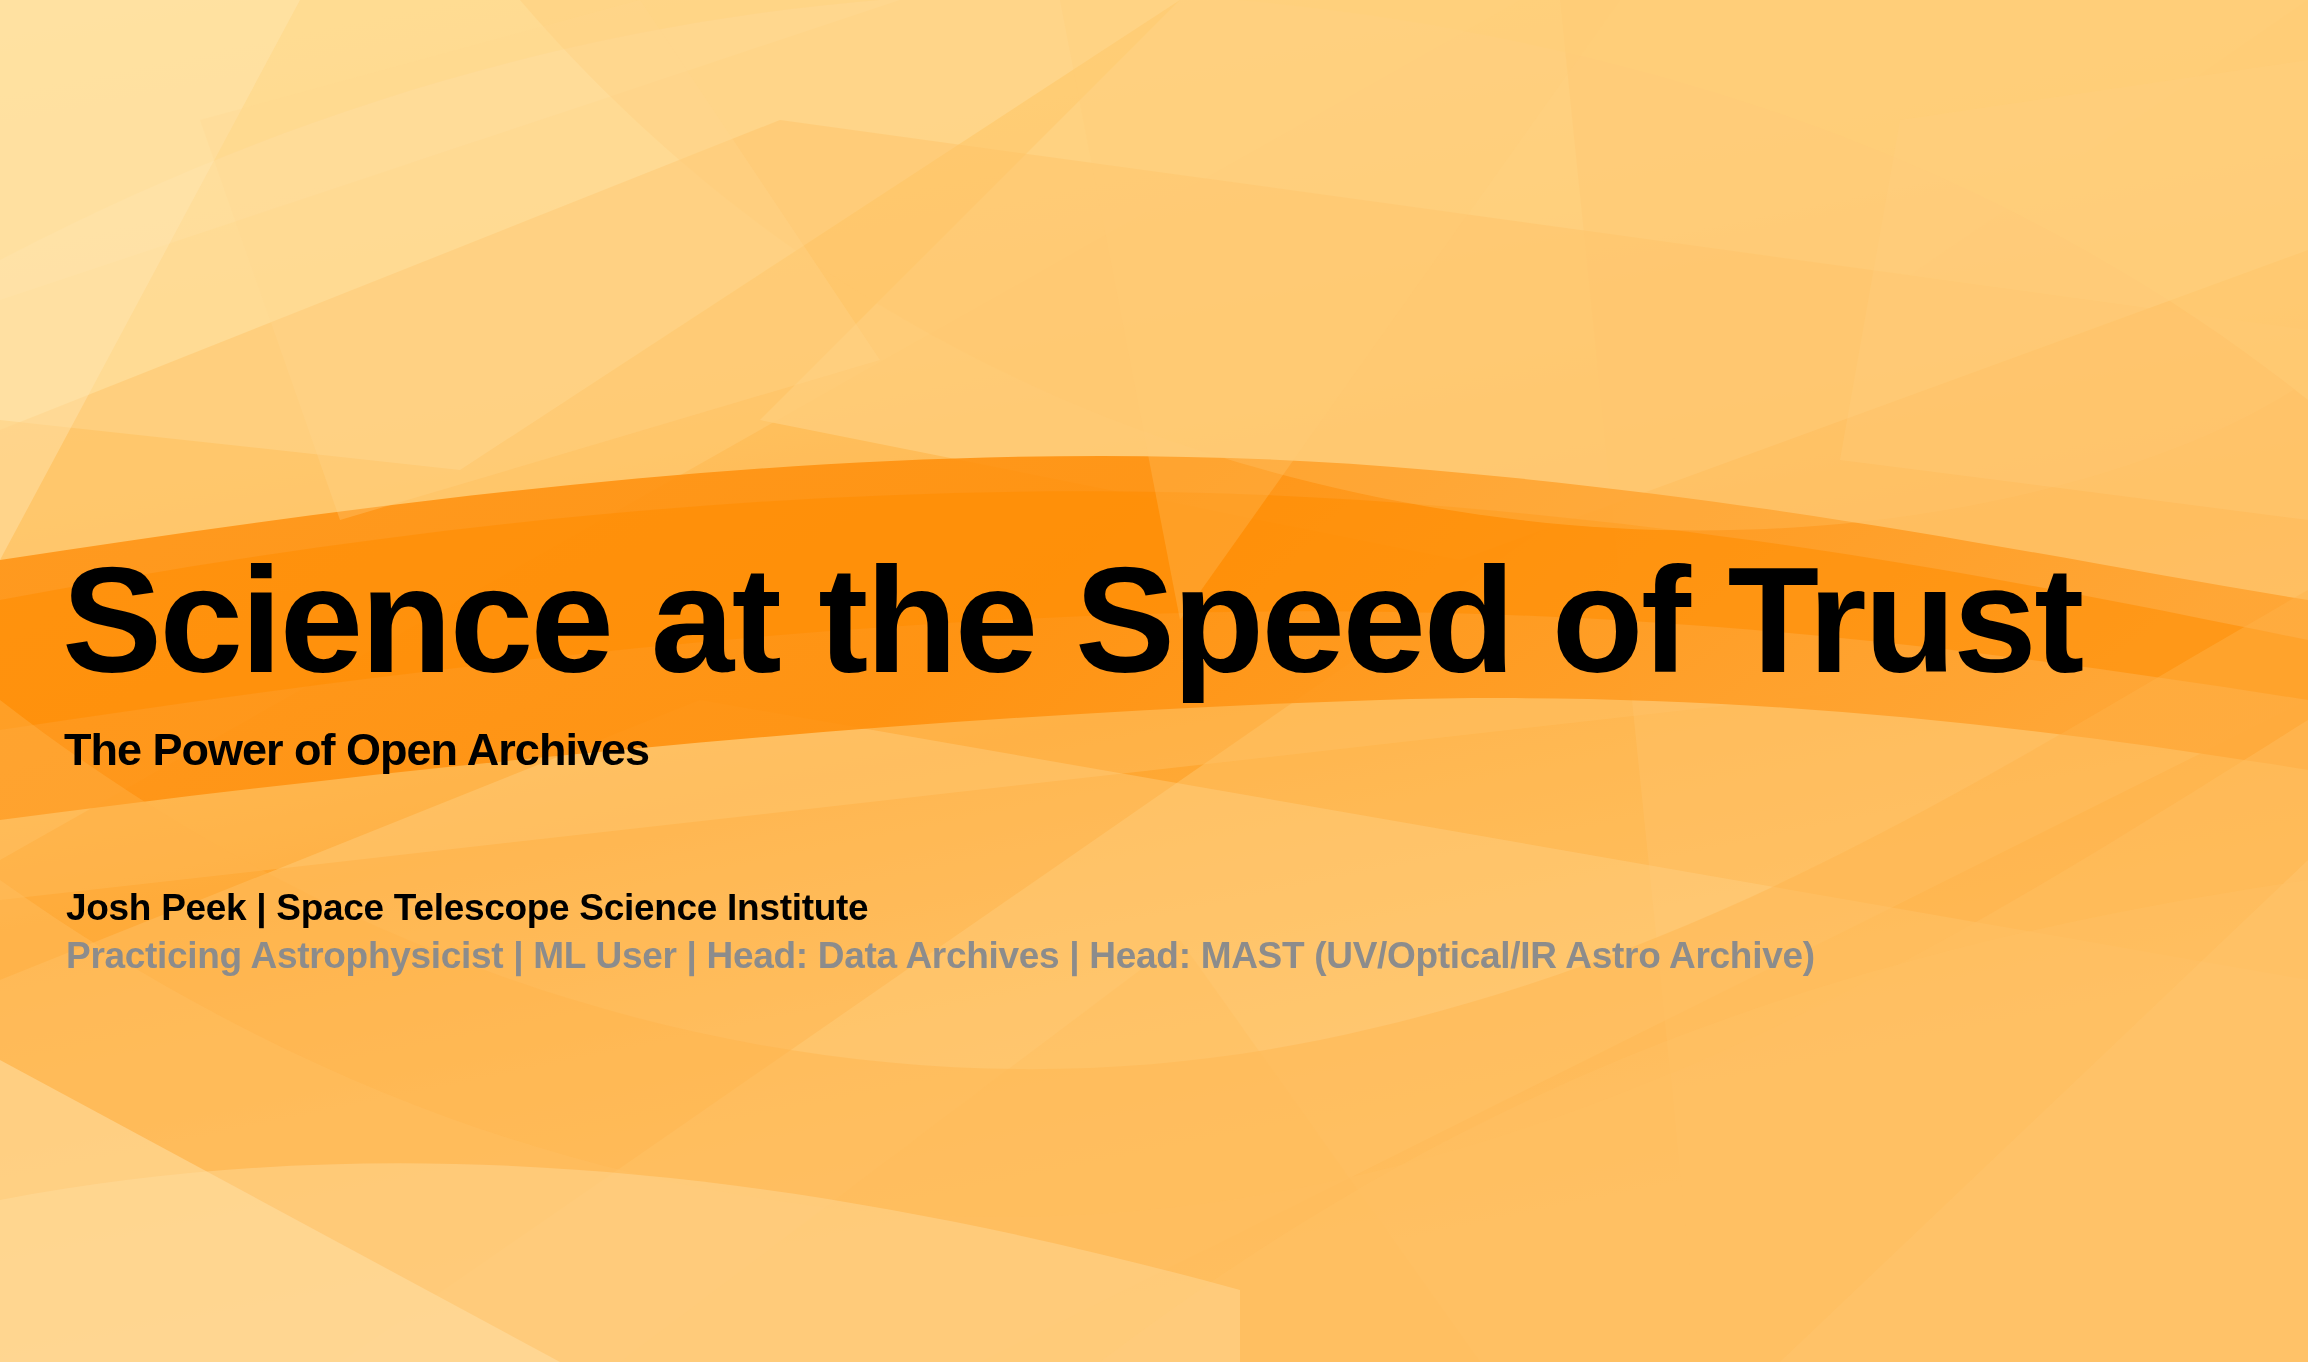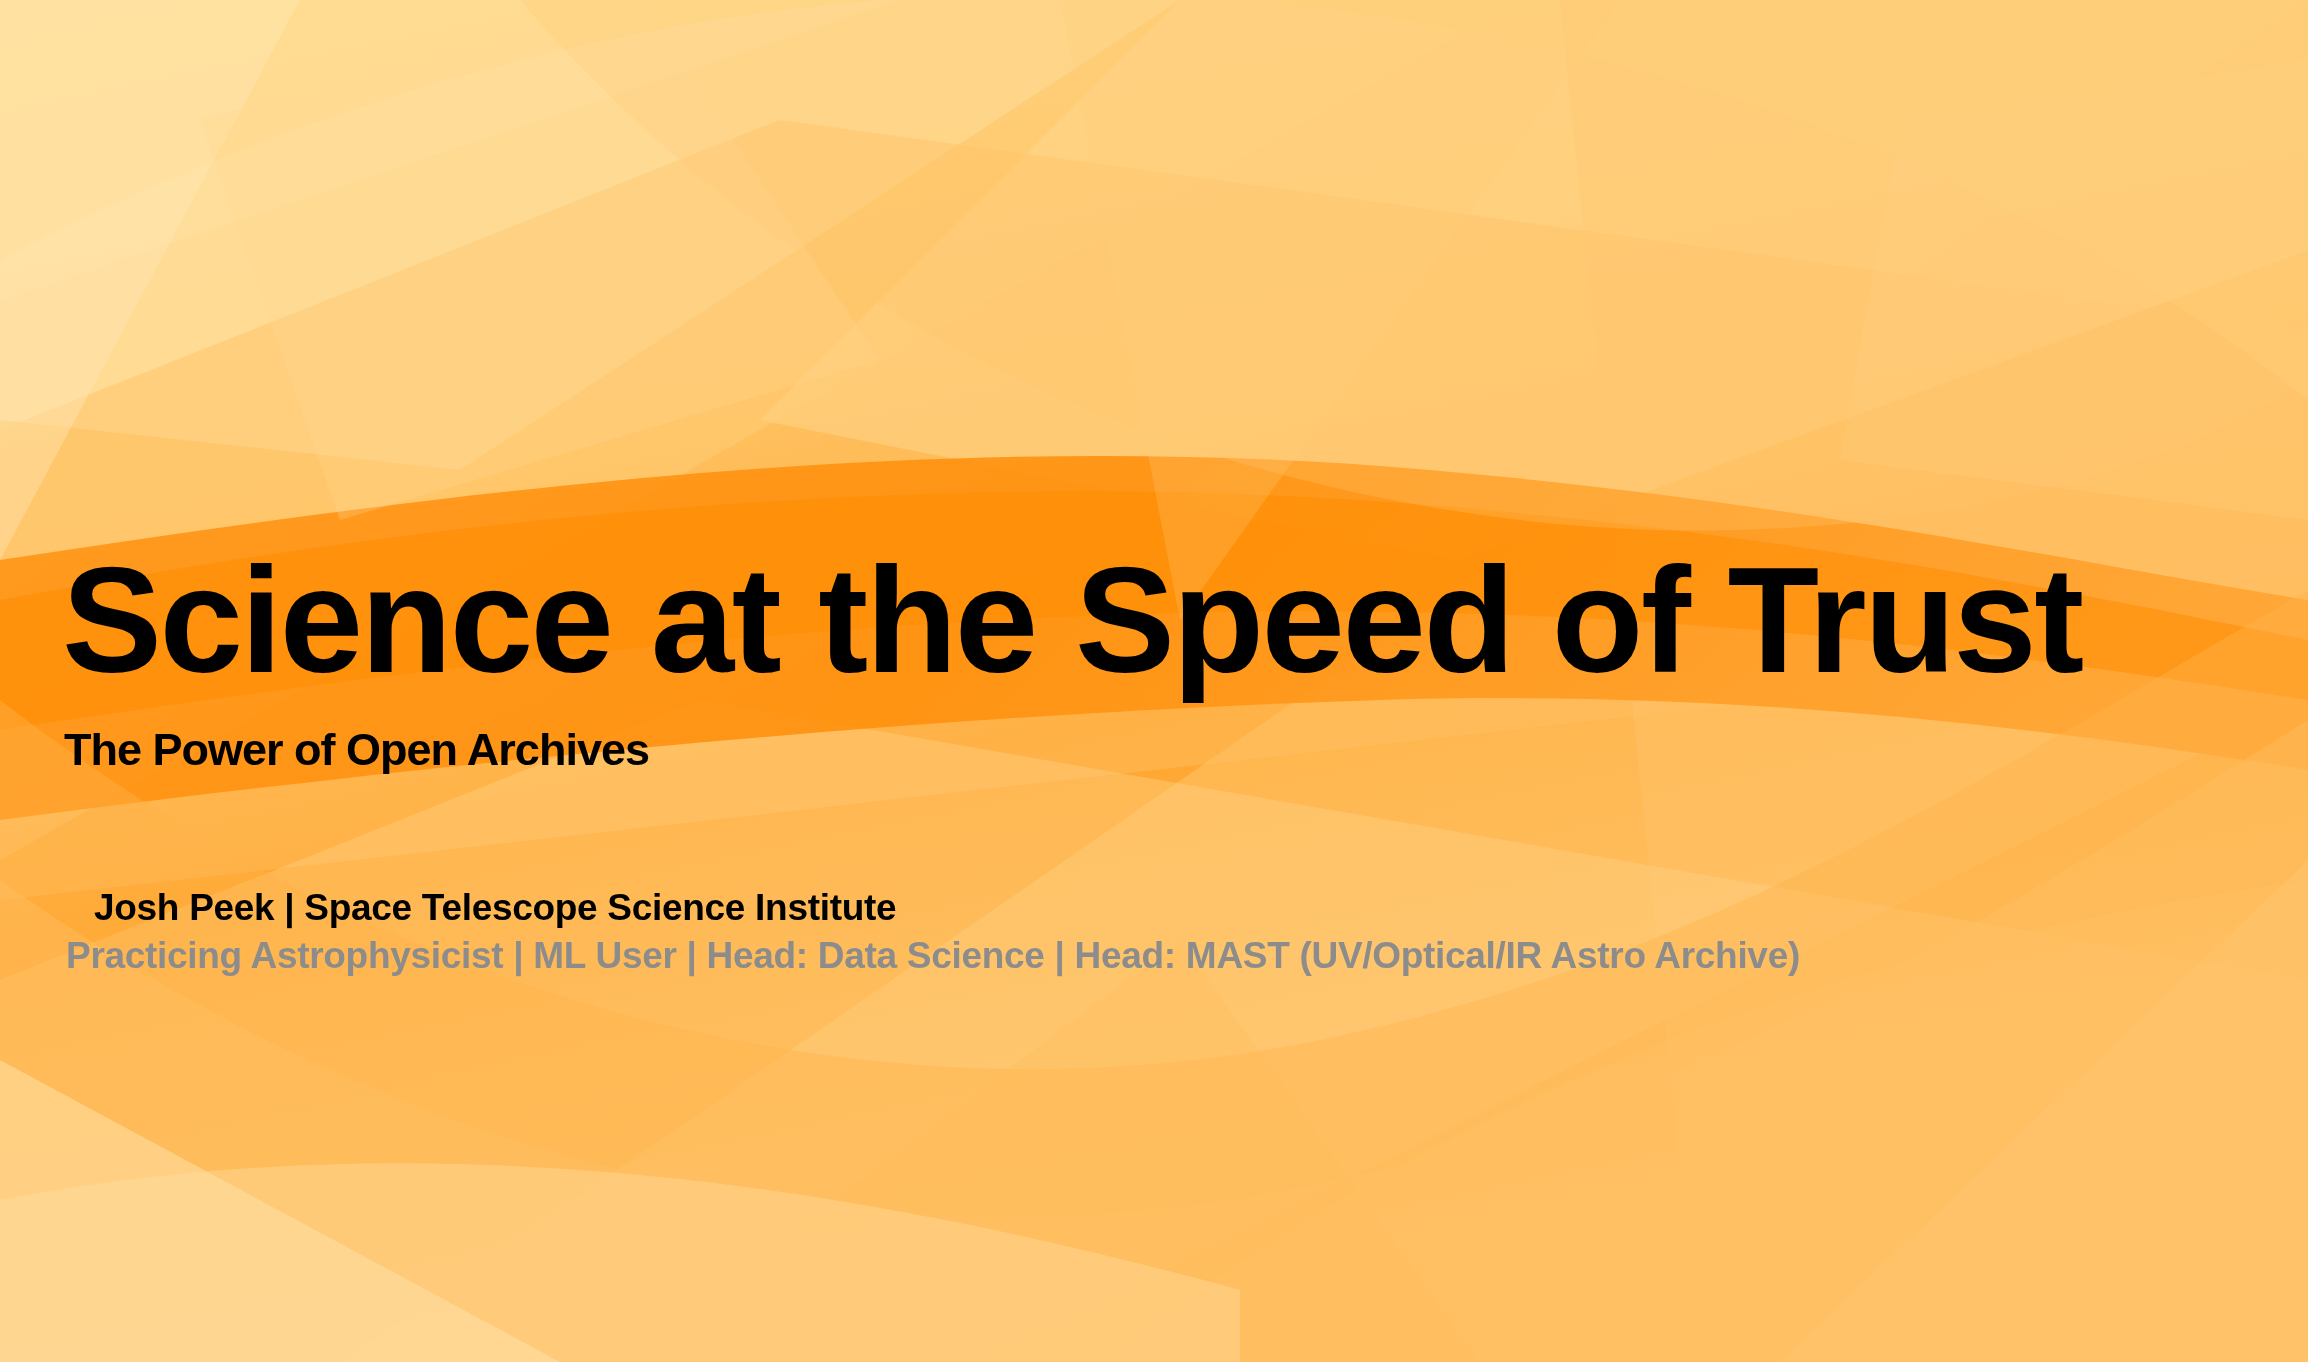--- a/index.html
+++ b/index.html
@@ -66,21 +66,20 @@
     top: 884px;
   }
 
   .byline-author {
     font-size: 37px;
     line-height: 48px;
     font-weight: 700;
     letter-spacing: -0.3px;
     color: #000000;
     white-space: nowrap;
-    margin-left: 28px;
   }
 
   .byline-roles {
     font-size: 37px;
     line-height: 48px;
     font-weight: 700;
     letter-spacing: -0.3px;
     color: #8c8c8c;
     white-space: nowrap;
   }
@@ -140,17 +139,17 @@
   </svg>
 
   <div id="content">
 
     <div class="title-line">Science at the Speed of Trust</div>
 
     <div class="subtitle-line">The Power of Open Archives</div>
 
     <div class="byline-block">
       <div class="byline-author">Josh Peek | Space Telescope Science Institute</div>
-      <div class="byline-roles">Practicing Astrophysicist | ML User | Head: Data Science | Head: MAST (UV/Optical/IR Astro Archive)</div>
+      <div class="byline-roles">Practicing Astrophysicist | ML User | Head: Data Archives | Head: MAST (UV/Optical/IR Astro Archive)</div>
     </div>
 
   </div>
 </div>
 
 </body></html>

